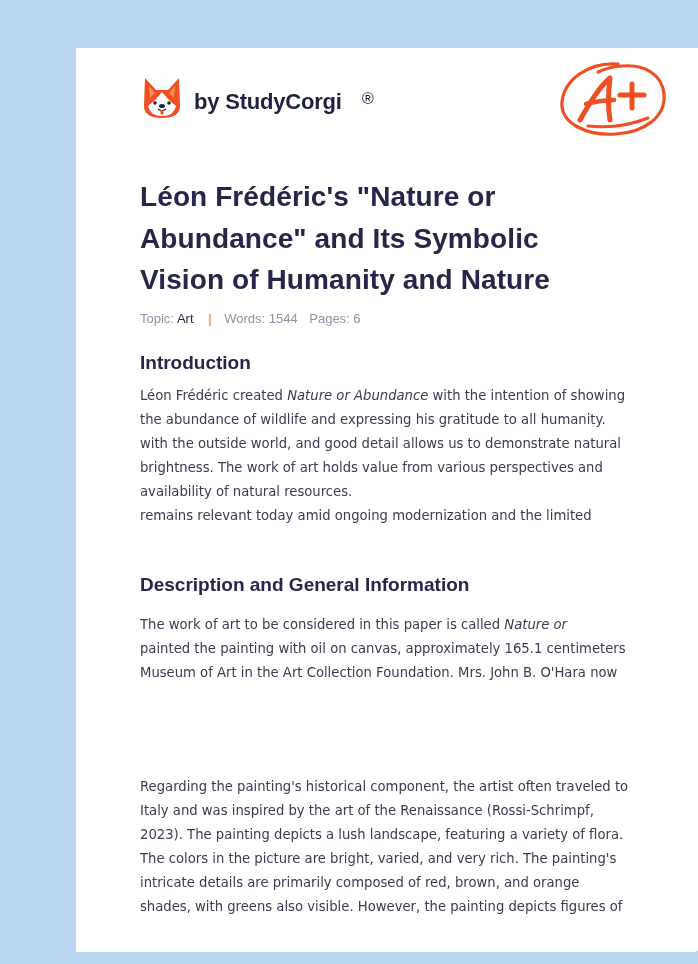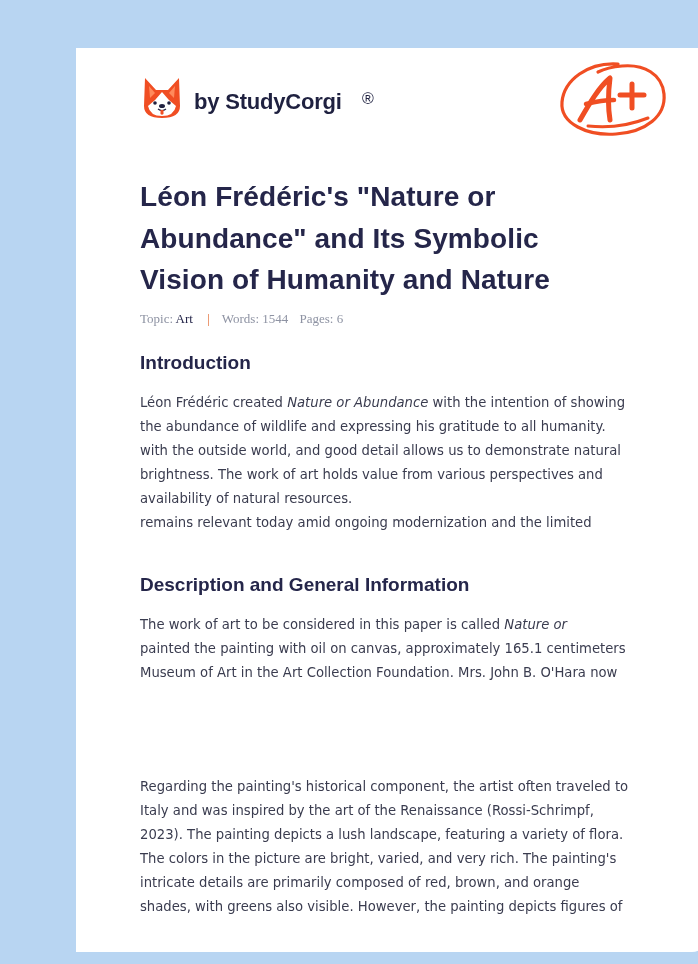--- a/index.html
+++ b/index.html
@@ -72,21 +72,21 @@
       font-weight: 700;
       font-size: 28px;
       line-height: 41.5px;
       color: #25264a;
       letter-spacing: 0.1px;
     }
     .meta {
       position: absolute;
       left: 64px;
       top: 263px;
-      font-family: Liberation Serif, serif;
+      font-family: Liberation Sans, sans-serif;
       font-size: 13px;
       color: #8e93a3;
       white-space: nowrap;
     }
     .meta .topic-value {
       color: #25264a;
     }
     .meta .sep {
       color: #e2692f;
       margin: 0 9px 0 11px;
@@ -163,21 +163,21 @@
     <span class="topic-value">Art</span>
     <span class="sep">|</span>
     <span>Words:</span>
     <span>1544</span>
     <span class="pages-label">Pages:</span>
     <span>6</span>
   </div>
 
   <h2 class="h2" style="top:304px">Introduction</h2>
 
-  <p class="para" style="top:343px">
+  <p class="para" style="top:336px">
     <span class="line"><span>Léon Frédéric created </span><em>Nature or Abundance</em><span> with the intention of showing</span></span>
     <span class="line">the abundance of wildlife and expressing his gratitude to all humanity.</span>
     <span class="line">with the outside world, and good detail allows us to demonstrate natural</span>
     <span class="line">brightness. The work of art holds value from various perspectives and</span>
     <span class="line">availability of natural resources.</span>
     <span class="line">remains relevant today amid ongoing modernization and the limited</span>
   </p>
 
   <h2 class="h2" style="top:526px">Description and General Information</h2>
 

